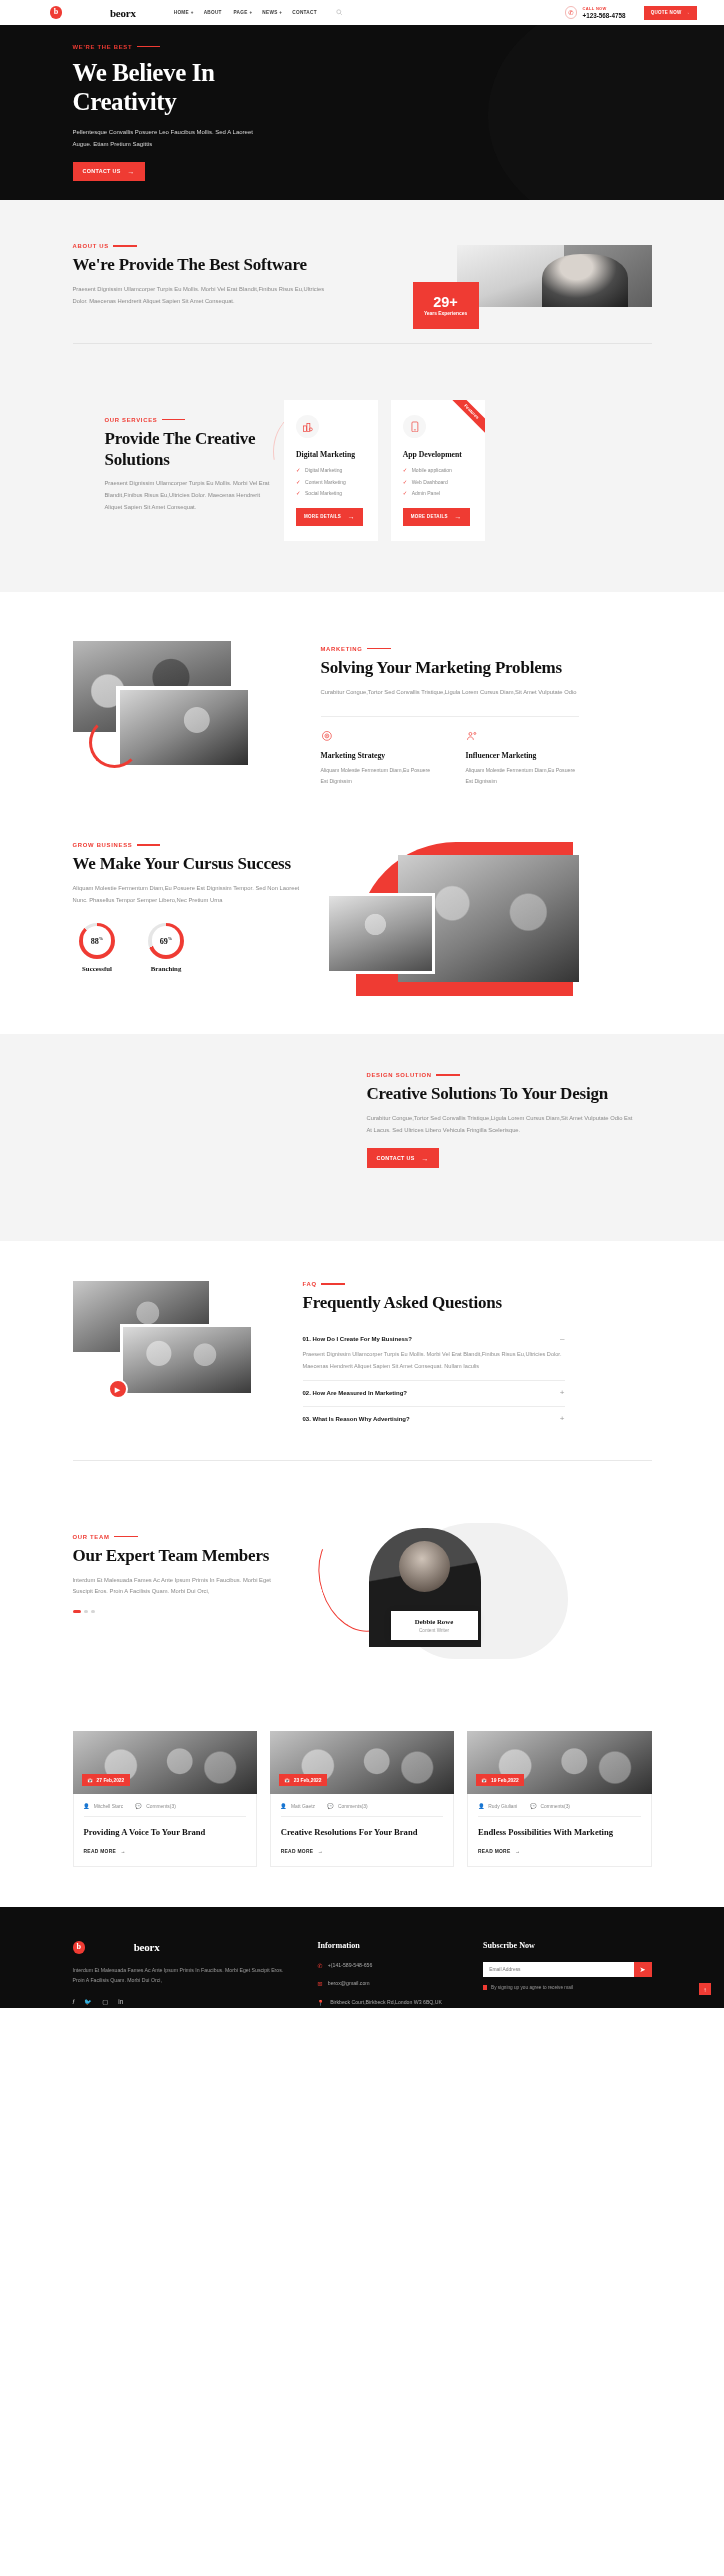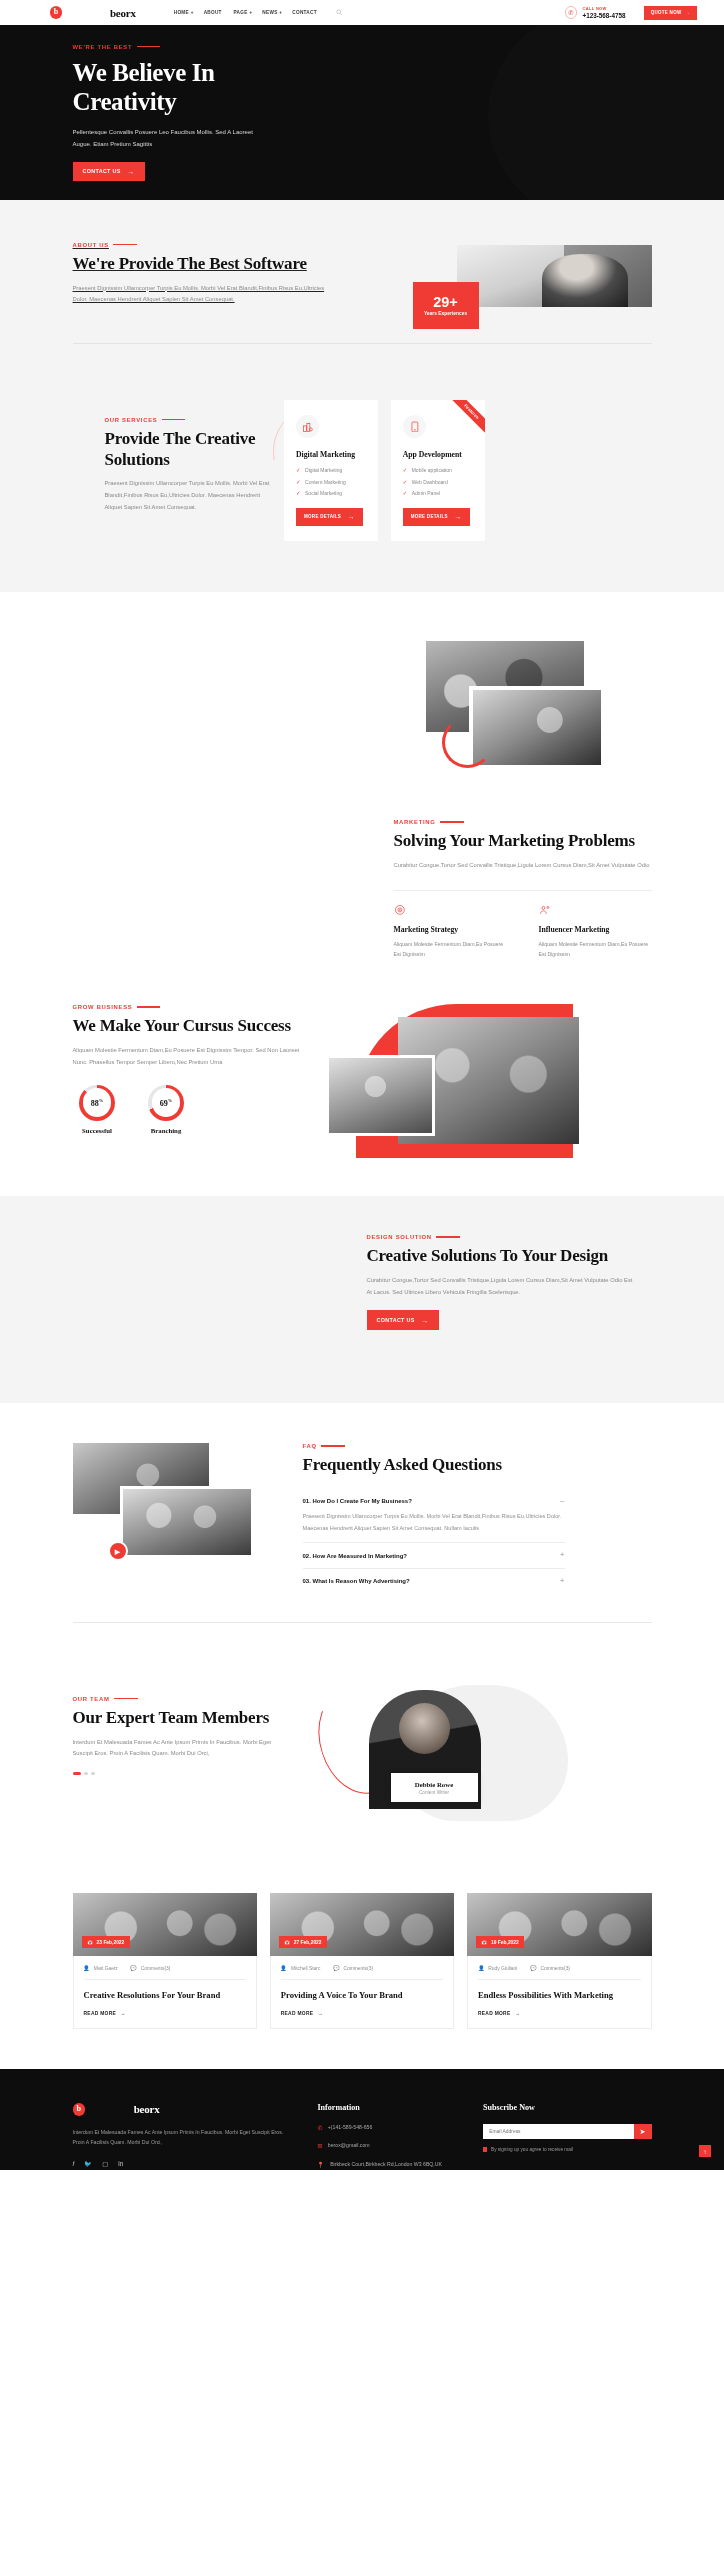--- a/index.html
+++ b/index.html
@@ -90,21 +90,21 @@
   }
   .hero p { font-size:6px; color:#d8d8d8; line-height:2.0; margin-top:9px; max-width:181px; }
   .hero .btn { margin-top:11.8px; }
   .hero-shape {
     position:absolute; right:-36px; top:-27px; width:272px; height:235px;
     background:#141414; border-radius:50% 0 0 50%; opacity:.55;
   }
 
   
   .about { background:#f4f4f4; padding:40px 0 36px; }
-  .about-grid { display:flex; gap:12px; align-items:center;text-decoration:underline; }
+  .about-grid { display:flex; gap:12px; align-items:flex-end; }
   .about-left { width:272px; }
   .about-right { width:308px; position:relative; padding-top:5.4px; }
   .about-img {
     width:195px; height:62px; margin-left:113px;
     background:linear-gradient(145deg,#bfbfbf 0%,#8e8e8e 45%,#5e5e5e 100%);
     position:relative; overflow:hidden;
   }
   .about-img::before {
     content:""; position:absolute; left:0; top:0; width:55%; height:100%;
     background:linear-gradient(160deg,#efefef,#cfcfcf 60%,#9e9e9e);
@@ -152,21 +152,21 @@
   .svc-card .btn { margin-top:11.8px; font-size:4.5px; padding:5.4px 8.1px; }
   .ribbon {
     position:absolute; right:-22px; top:6.3px; width:71px;
     background:#ef3b33; color:#fff; font-size:4.2px; font-weight:700;
     text-align:center; padding:2.3px 0; transform:rotate(45deg);
     letter-spacing:.05em;
   }
 
   
   .marketing { background:#fff; padding:42px 0 27px; }
-  .mk-grid { display:flex; gap:22px; align-items:flex-end;flex-direction:column; }
+  .mk-grid { display:flex; gap:22px; align-items:center; }
   .mk-left { width:226px; position:relative; height:163px; }
   .mk-img-a {
     position:absolute; left:0; top:7.2px; width:158px; height:91px;
     background:linear-gradient(160deg,#b9b9b9,#6f6f6f 55%,#3b3b3b);
   }
   .mk-img-a::after{
     content:""; position:absolute; inset:0;
     background:
       radial-gradient(circle at 22% 55%, rgba(255,255,255,.55) 0 12%, transparent 13%),
       radial-gradient(circle at 62% 40%, rgba(0,0,0,.35) 0 16%, transparent 17%);
@@ -702,20 +702,46 @@
 </section>
 
 <section class="blog">
   <div class="inner">
     <div class="blog-cards">
 
       <article class="blog-card">
         <div class="bc-img">
           <div class="bc-date">
             <span>📅</span>
+            <span>27 Feb,2022</span>
+          </div>
+        </div>
+        <div class="bc-body">
+          <div class="bc-meta">
+            <span>
+                <span class="mi">👤</span>
+                <span>Mitchell Starc</span>
+              </span>
+            <span>
+                <span class="mi">💬</span>
+                <span>Comments(3)</span>
+              </span>
+          </div>
+          <h3 class="bc-title">Providing A Voice To Your Brand</h3>
+          <div class="bc-more">
+            <span>READ MORE</span>
+            <span>→</span>
+          </div>
+        </div>
+      </article>
+
+      <article class="blog-card">
+        <div class="bc-img">
+          <div class="bc-date">
+            <span>📅</span>
             <span>23 Feb,2022</span>
           </div>
         </div>
         <div class="bc-body">
           <div class="bc-meta">
             <span>
                 <span class="mi">👤</span>
                 <span>Matt Gaetz</span>
               </span>
             <span>
@@ -728,46 +754,20 @@
             <span>READ MORE</span>
             <span>→</span>
           </div>
         </div>
       </article>
 
       <article class="blog-card">
         <div class="bc-img">
           <div class="bc-date">
             <span>📅</span>
-            <span>27 Feb,2022</span>
-          </div>
-        </div>
-        <div class="bc-body">
-          <div class="bc-meta">
-            <span>
-                <span class="mi">👤</span>
-                <span>Mitchell Starc</span>
-              </span>
-            <span>
-                <span class="mi">💬</span>
-                <span>Comments(3)</span>
-              </span>
-          </div>
-          <h3 class="bc-title">Providing A Voice To Your Brand</h3>
-          <div class="bc-more">
-            <span>READ MORE</span>
-            <span>→</span>
-          </div>
-        </div>
-      </article>
-
-      <article class="blog-card">
-        <div class="bc-img">
-          <div class="bc-date">
-            <span>📅</span>
             <span>19 Feb,2022</span>
           </div>
         </div>
         <div class="bc-body">
           <div class="bc-meta">
             <span>
                 <span class="mi">👤</span>
                 <span>Rudy Giuliani</span>
               </span>
             <span>

